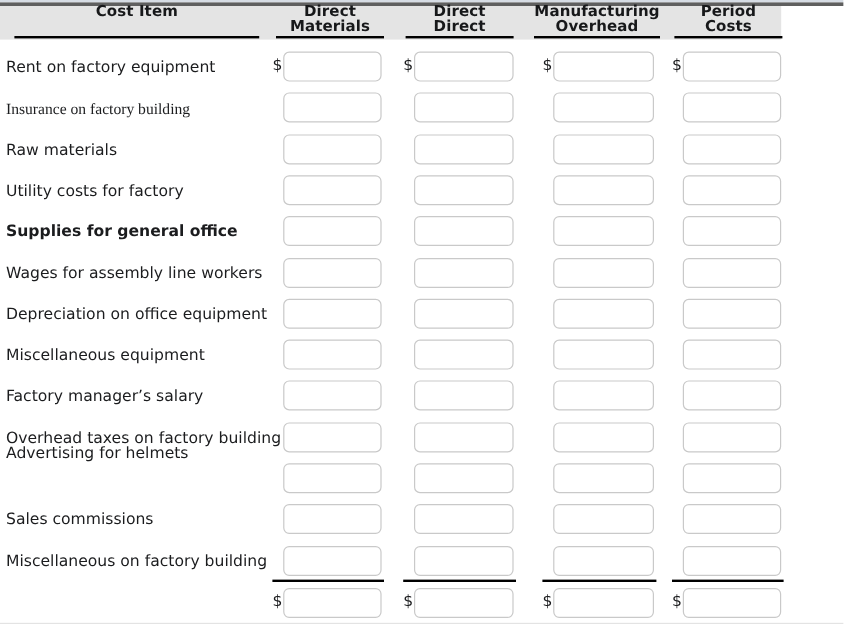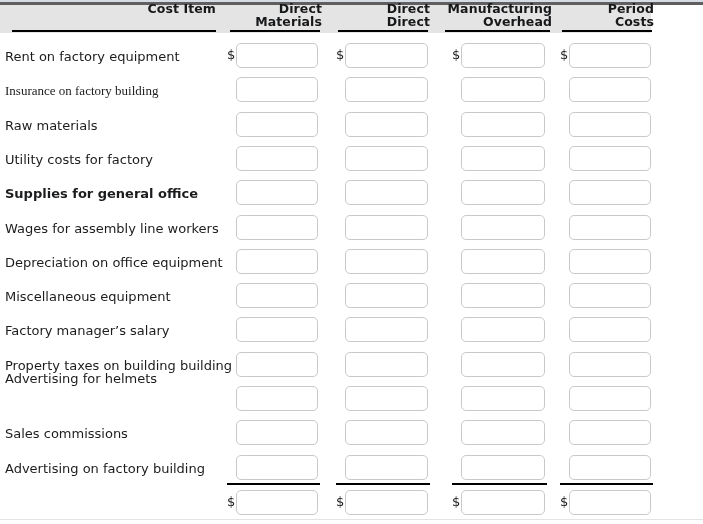--- a/index.html
+++ b/index.html
@@ -31,21 +31,21 @@
 
   
   #header-band {
     position: absolute;
     left: 0; top: 5px;
     width: 651px; height: 28px;
     background: #e4e4e4;
   }
   .hdr {
     position: absolute;
-    text-align: right;
+    text-align: center;
     font-weight: bold;
     font-size: 12.5px;
     color: #17181a;
     line-height: 13px;
     letter-spacing: 0.1px;
   }
   .hdr .l1 { display: block; }
   .hdr .l2 { display: block; }
   .hdr-rule {
     position: absolute;
@@ -171,36 +171,36 @@
     <div class="row-label" style="top: 289.1px;">Miscellaneous equipment</div>
     <input type="text" class="cell-input" value="" style="left: 236px; top: 283.1px; width: 82px;">
     <input type="text" class="cell-input" value="" style="left: 345px; top: 283.1px; width: 83px;">
     <input type="text" class="cell-input" value="" style="left: 461px; top: 283.1px; width: 84px;">
     <input type="text" class="cell-input" value="" style="left: 569px; top: 283.1px; width: 82px;">
     <div class="row-label" style="top: 323.4px;">Factory manager’s salary</div>
     <input type="text" class="cell-input" value="" style="left: 236px; top: 317.4px; width: 82px;">
     <input type="text" class="cell-input" value="" style="left: 345px; top: 317.4px; width: 83px;">
     <input type="text" class="cell-input" value="" style="left: 461px; top: 317.4px; width: 84px;">
     <input type="text" class="cell-input" value="" style="left: 569px; top: 317.4px; width: 82px;">
-    <div class="row-label" style="top: 357.7px;">Property taxes on building building</div>
+    <div class="row-label" style="top: 357.7px;">Overhead taxes on factory building</div>
     <input type="text" class="cell-input" value="" style="left: 236px; top: 351.7px; width: 82px;">
     <input type="text" class="cell-input" value="" style="left: 345px; top: 351.7px; width: 83px;">
     <input type="text" class="cell-input" value="" style="left: 461px; top: 351.7px; width: 84px;">
     <input type="text" class="cell-input" value="" style="left: 569px; top: 351.7px; width: 82px;">
     <div class="row-label" style="top: 371px;">Advertising for helmets</div>
     <input type="text" class="cell-input" value="" style="left: 236px; top: 386px; width: 82px;">
     <input type="text" class="cell-input" value="" style="left: 345px; top: 386px; width: 83px;">
     <input type="text" class="cell-input" value="" style="left: 461px; top: 386px; width: 84px;">
     <input type="text" class="cell-input" value="" style="left: 569px; top: 386px; width: 82px;">
     <div class="row-label" style="top: 426.3px;">Sales commissions</div>
     <input type="text" class="cell-input" value="" style="left: 236px; top: 420.3px; width: 82px;">
     <input type="text" class="cell-input" value="" style="left: 345px; top: 420.3px; width: 83px;">
     <input type="text" class="cell-input" value="" style="left: 461px; top: 420.3px; width: 84px;">
     <input type="text" class="cell-input" value="" style="left: 569px; top: 420.3px; width: 82px;">
-    <div class="row-label" style="top: 460.6px;">Advertising on factory building</div>
+    <div class="row-label" style="top: 460.6px;">Miscellaneous on factory building</div>
     <input type="text" class="cell-input" value="" style="left: 236px; top: 454.6px; width: 82px;">
     <input type="text" class="cell-input" value="" style="left: 345px; top: 454.6px; width: 83px;">
     <input type="text" class="cell-input" value="" style="left: 461px; top: 454.6px; width: 84px;">
     <input type="text" class="cell-input" value="" style="left: 569px; top: 454.6px; width: 82px;">
     <div class="total-rule" style="left: 227px; top: 482.6px; width: 93px;"></div>
     <span class="dollar" style="left: 227px; top: 493.6px;">$</span>
     <input type="text" class="cell-input" value="" style="left: 236px; top: 489.6px; width: 82px;">
     <div class="total-rule" style="left: 336px; top: 482.6px; width: 94px;"></div>
     <span class="dollar" style="left: 336px; top: 493.6px;">$</span>
     <input type="text" class="cell-input" value="" style="left: 345px; top: 489.6px; width: 83px;">

